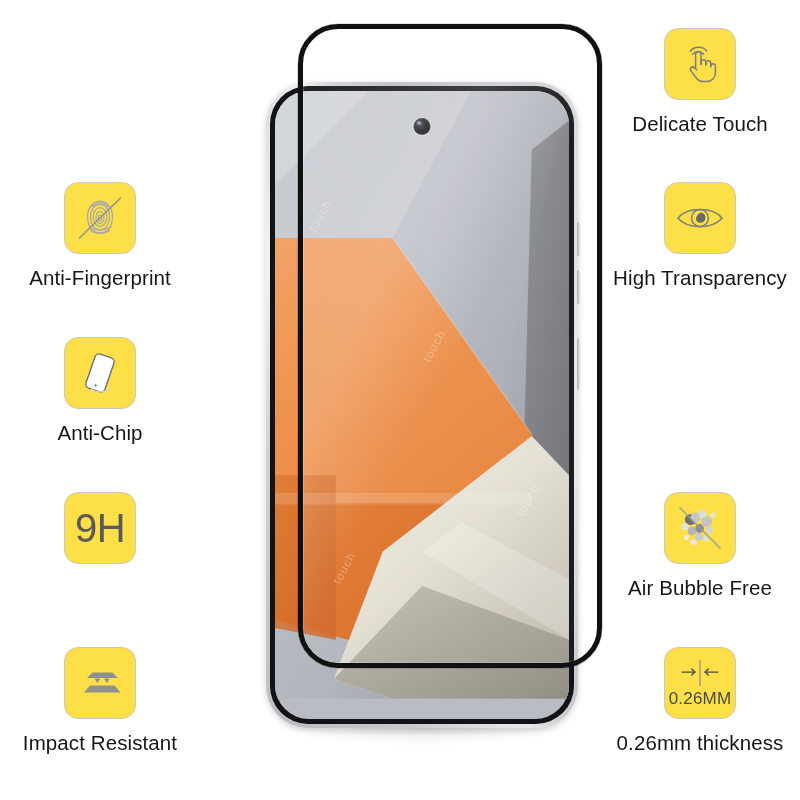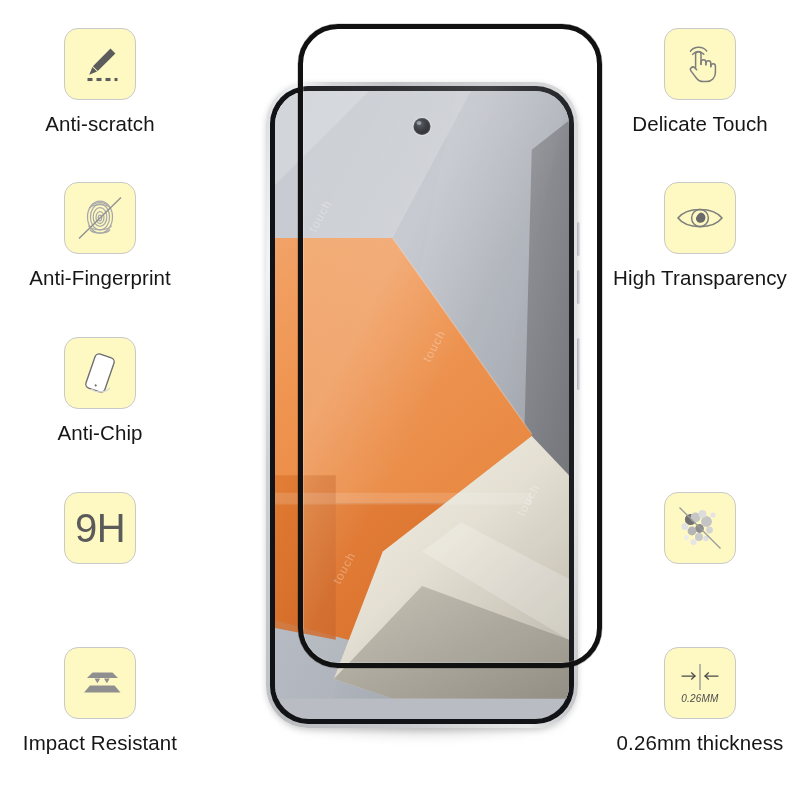--- a/index.html
+++ b/index.html
@@ -31,21 +31,21 @@
     width: 200px;
   }
   .feature.left  { left: 0px; }
   .feature.right { left: 600px; }
 
   .icon-box {
     width: 72px;
     height: 72px;
     border: 1.4px solid #c9c9c9;
     border-radius: 14px;
-    background: #fef9c3;
+    background: #fde047;
     display: flex;
     align-items: center;
     justify-content: center;
     box-sizing: border-box;
   }
   .icon-box svg { display: block; overflow: visible; }
 
   .feature-label {
     margin-top: 13px;
     font-size: 20.5px;
@@ -60,25 +60,24 @@
   .hardness-text {
     font-size: 40px;
     color: #5a5a5a;
     line-height: 1;
     letter-spacing: -0.5px;
     font-family: "Liberation Sans", "DejaVu Sans", sans-serif;
   }
 
   
   .thickness-mm {
-    font-size: 10px;
+    font-size: 17px;
     color: #4a4a4a;
     letter-spacing: 0.2px;
     margin-top: 1px;
-    font-style: italic;
   }
   .thickness-inner {
     display: flex;
     flex-direction: column;
     align-items: center;
     justify-content: center;
   }
 
   
   .device-area {
@@ -210,37 +209,20 @@
     white-space: nowrap;
     z-index: 3;
     pointer-events: none;
   }
 </style>
 </head>
 <body>
 
 <div class="stage">
 
-  <div class="feature left" style="top:28px">
-    <div class="icon-box">
-      <svg width="46" height="46" viewBox="0 0 46 46">
-        <g fill="#5c5c5c">
-          <path d="M33.5 7.6 L38.4 12.5 L20.8 30.1 L15.9 25.2 Z"></path>
-          <path d="M15.4 25.9 L20.1 30.6 L12.2 33.8 Z"></path>
-        </g>
-        <g stroke="#5c5c5c" stroke-width="3.1" stroke-linecap="butt">
-          <line x1="10.5" y1="38.5" x2="15.5" y2="38.5"></line>
-          <line x1="19.5" y1="38.5" x2="24.5" y2="38.5"></line>
-          <line x1="28.5" y1="38.5" x2="33.5" y2="38.5"></line>
-          <line x1="37.5" y1="38.5" x2="40.5" y2="38.5"></line>
-        </g>
-      </svg>
-    </div>
-    <div class="feature-label">Anti-scratch</div>
-  </div>
 
   <div class="feature left" style="top:337px">
     <div class="icon-box">
       <svg width="50" height="50" viewBox="0 0 50 50">
         <g transform="rotate(19 25 25)">
           <rect x="15" y="7" width="20" height="36" rx="4.2" fill="#ffffff" stroke="#6d6d6d" stroke-width="1.35"></rect>
           <circle cx="25" cy="38.2" r="1.1" fill="#6d6d6d"></circle>
         </g>
         <path d="M16 41 C21 45 30 45 35 40" fill="none" stroke="#d8d8d8" stroke-width="1.1"></path>
       </svg>
@@ -333,20 +315,21 @@
           <circle cx="36.5" cy="29.0" r="3.4" fill="#d4d4d4"></circle>
           <circle cx="26.0" cy="36.0" r="4.0" fill="#c9c9c9"></circle>
           <circle cx="33.0" cy="37.5" r="2.7" fill="#e0e0e0"></circle>
           <circle cx="20.5" cy="41.0" r="3.1" fill="#e6e6e6"></circle>
           <circle cx="40.0" cy="14.0" r="2.6" fill="#e4e4e4"></circle>
           <circle cx="13.5" cy="36.5" r="2.4" fill="#ededed"></circle>
         </g>
         <line x1="6.5" y1="6.5" x2="47.5" y2="47.5" stroke="#9a9a9a" stroke-width="1.3"></line>
       </svg>
     </div>
+    <div class="feature-label">Air Bubble Free</div>
   </div>
 
   <div class="feature right" style="top:647px">
     <div class="icon-box">
       <div class="thickness-inner">
         <svg width="56" height="30" viewBox="0 0 56 30">
           <line x1="28" y1="2" x2="28" y2="28" stroke="#8a8a8a" stroke-width="1.2"></line>
           <g stroke="#4a4a4a" stroke-width="1.25" fill="none" stroke-linecap="round" stroke-linejoin="round">
             <line x1="10" y1="14" x2="23" y2="14"></line>
             <polyline points="19.5,10.8 23,14 19.5,17.2"></polyline>

